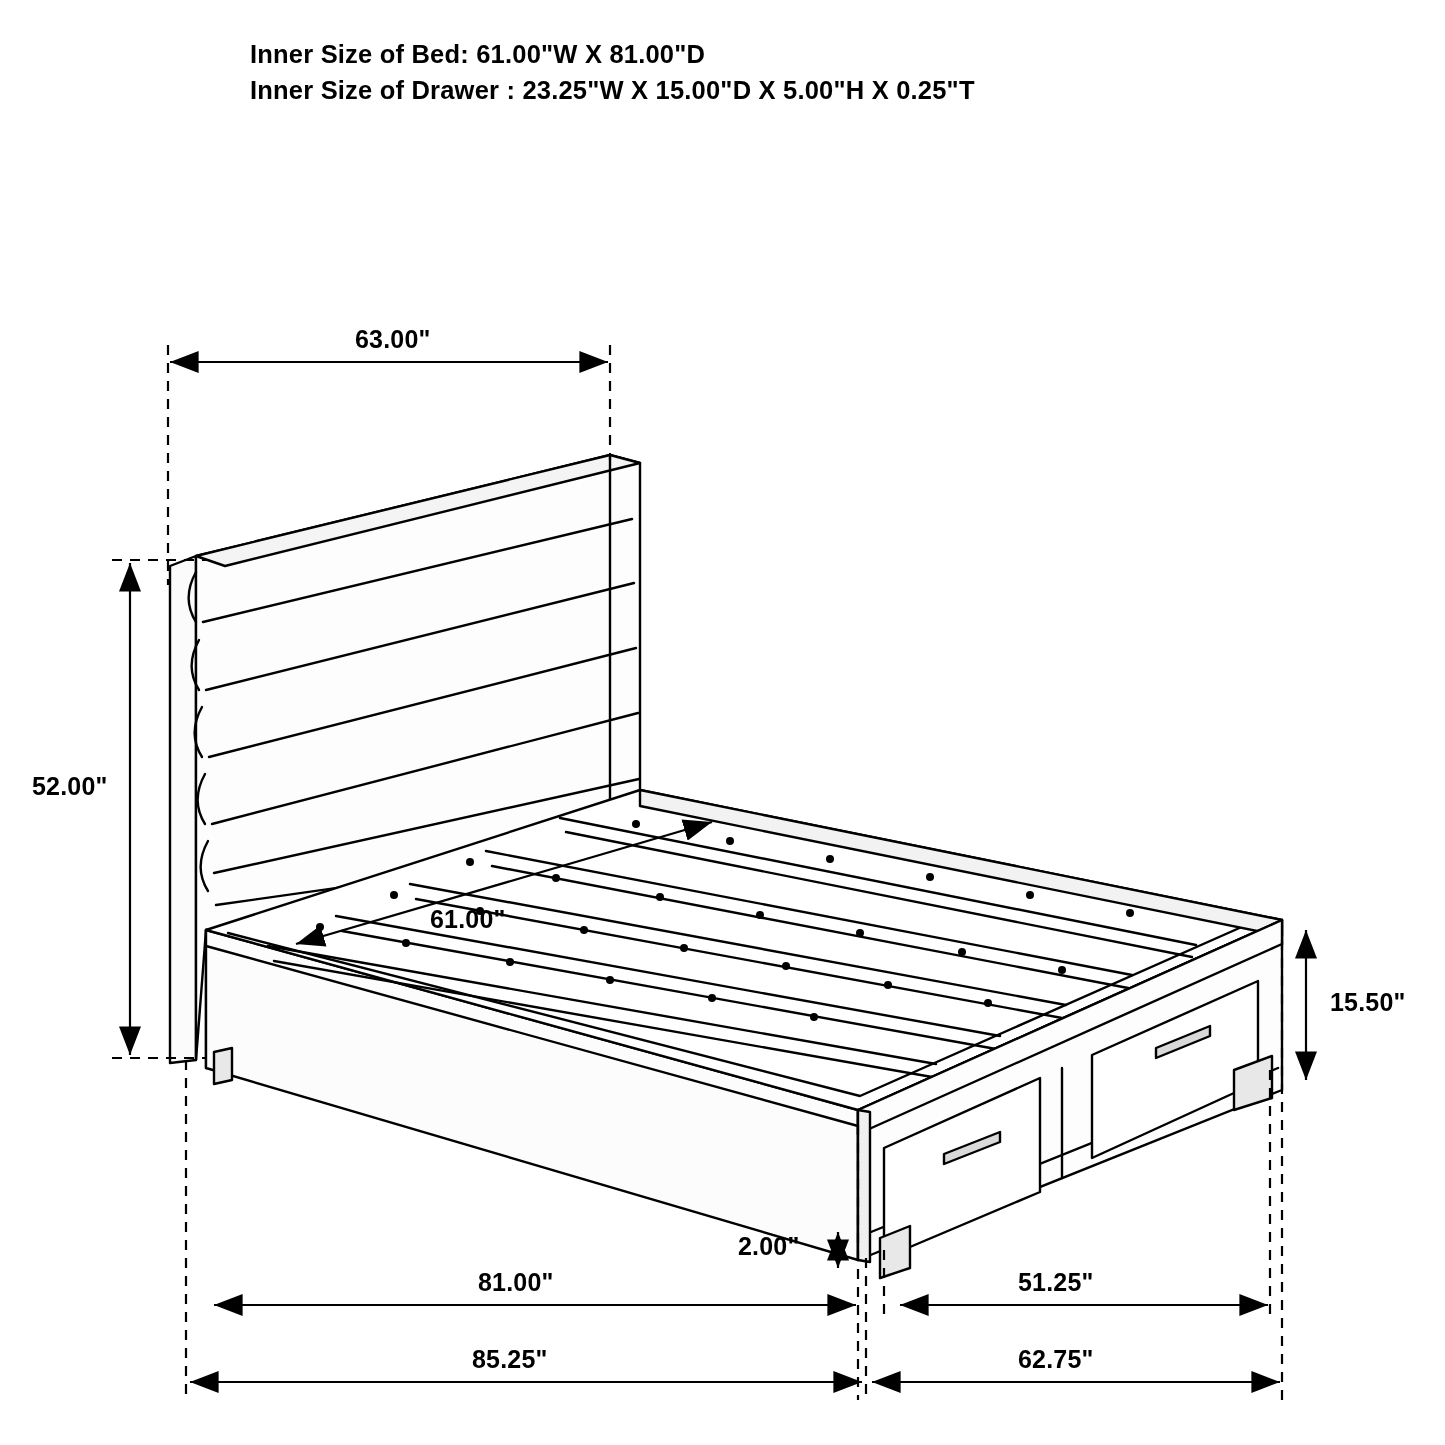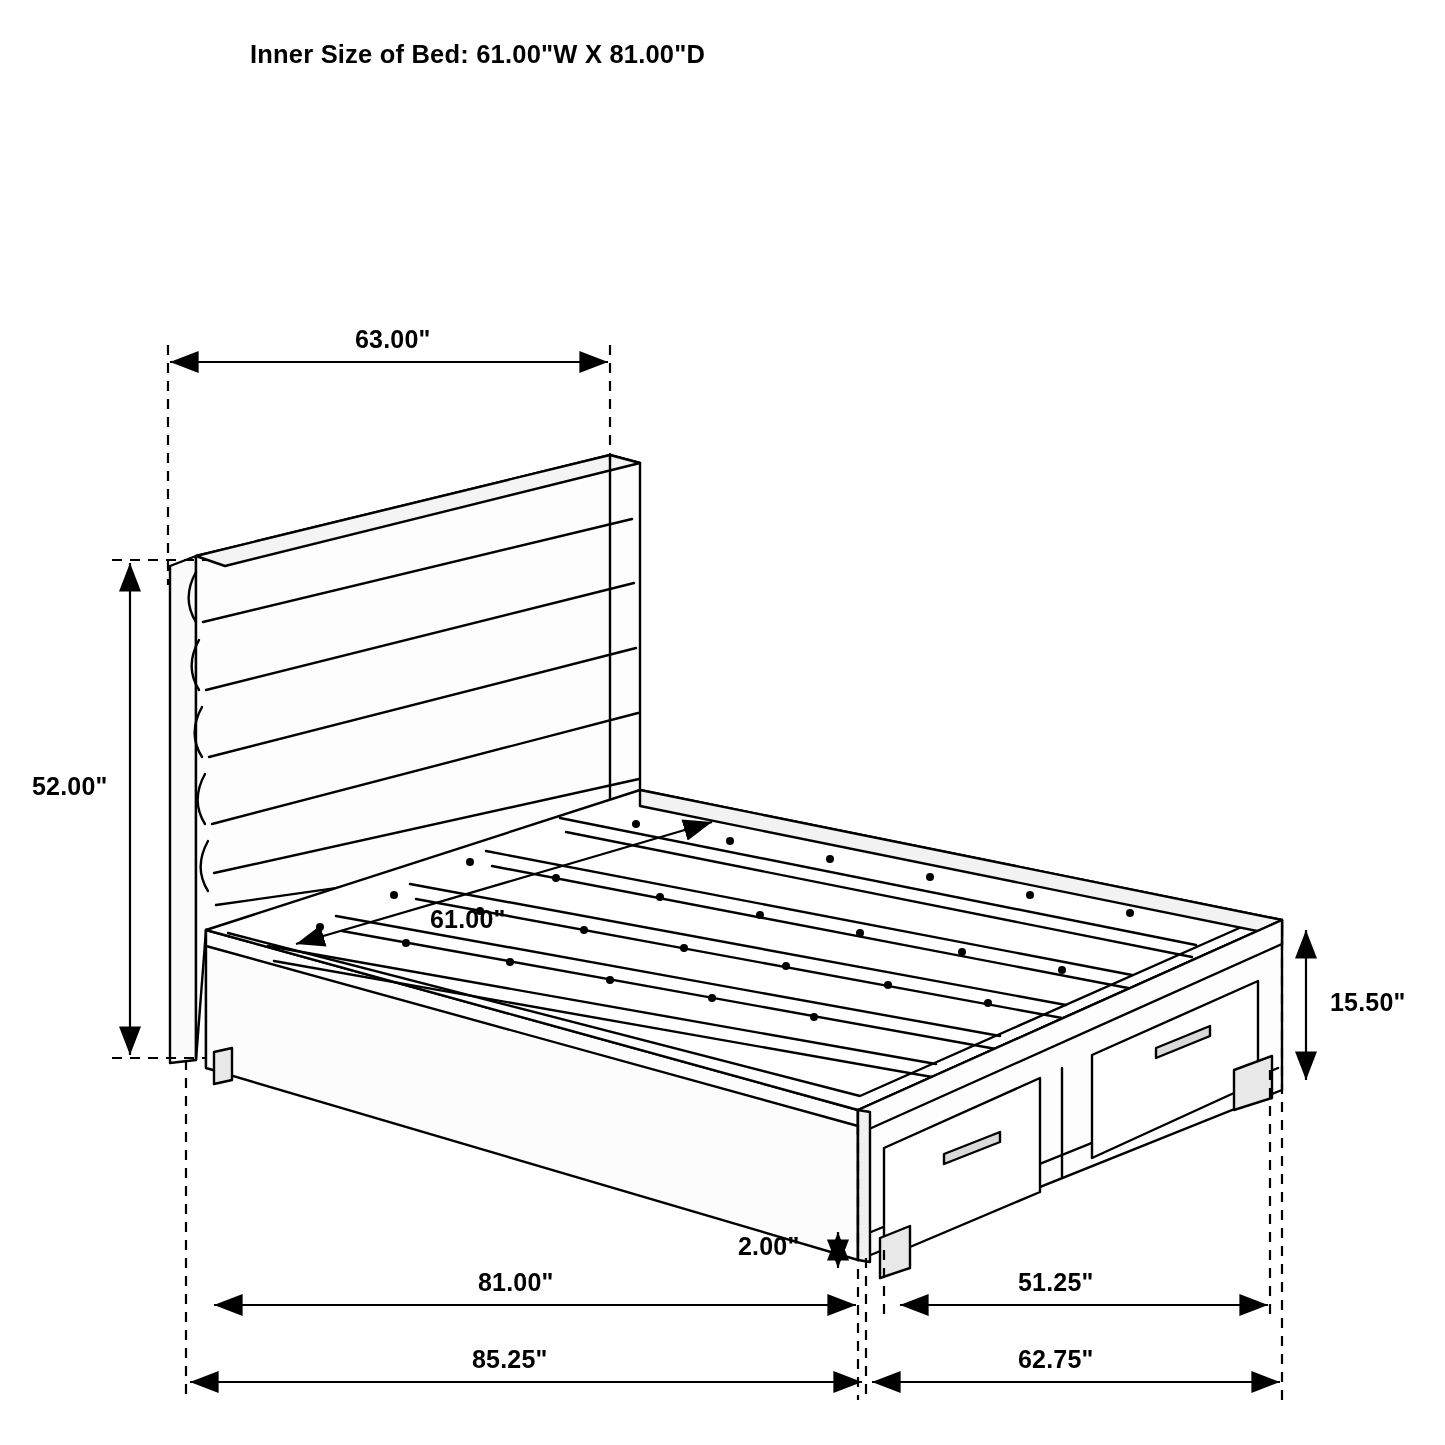--- a/index.html
+++ b/index.html
@@ -45,20 +45,21 @@
     height: 1445px;
   }
 </style>
 </head>
 <body>
 
 <div id="diagram-root">
 
   <div class="notes">
     <div>Inner Size of Bed: 61.00"W X 81.00"D</div>
+    <div>Inner Size of Drawer : 23.25"W X 15.00"D X 5.00"H X 0.25"T</div>
   </div>
 
   <svg class="art" viewBox="0 0 1445 1445">
     <g fill="none" stroke="#000000" stroke-width="2.4" stroke-linejoin="round" stroke-linecap="round">
 
       <g>
         <path d="M170,566 L196,556 L196,1060 L170,1063 Z" fill="#fbfbfb"></path>
       </g>
 
       <g>

